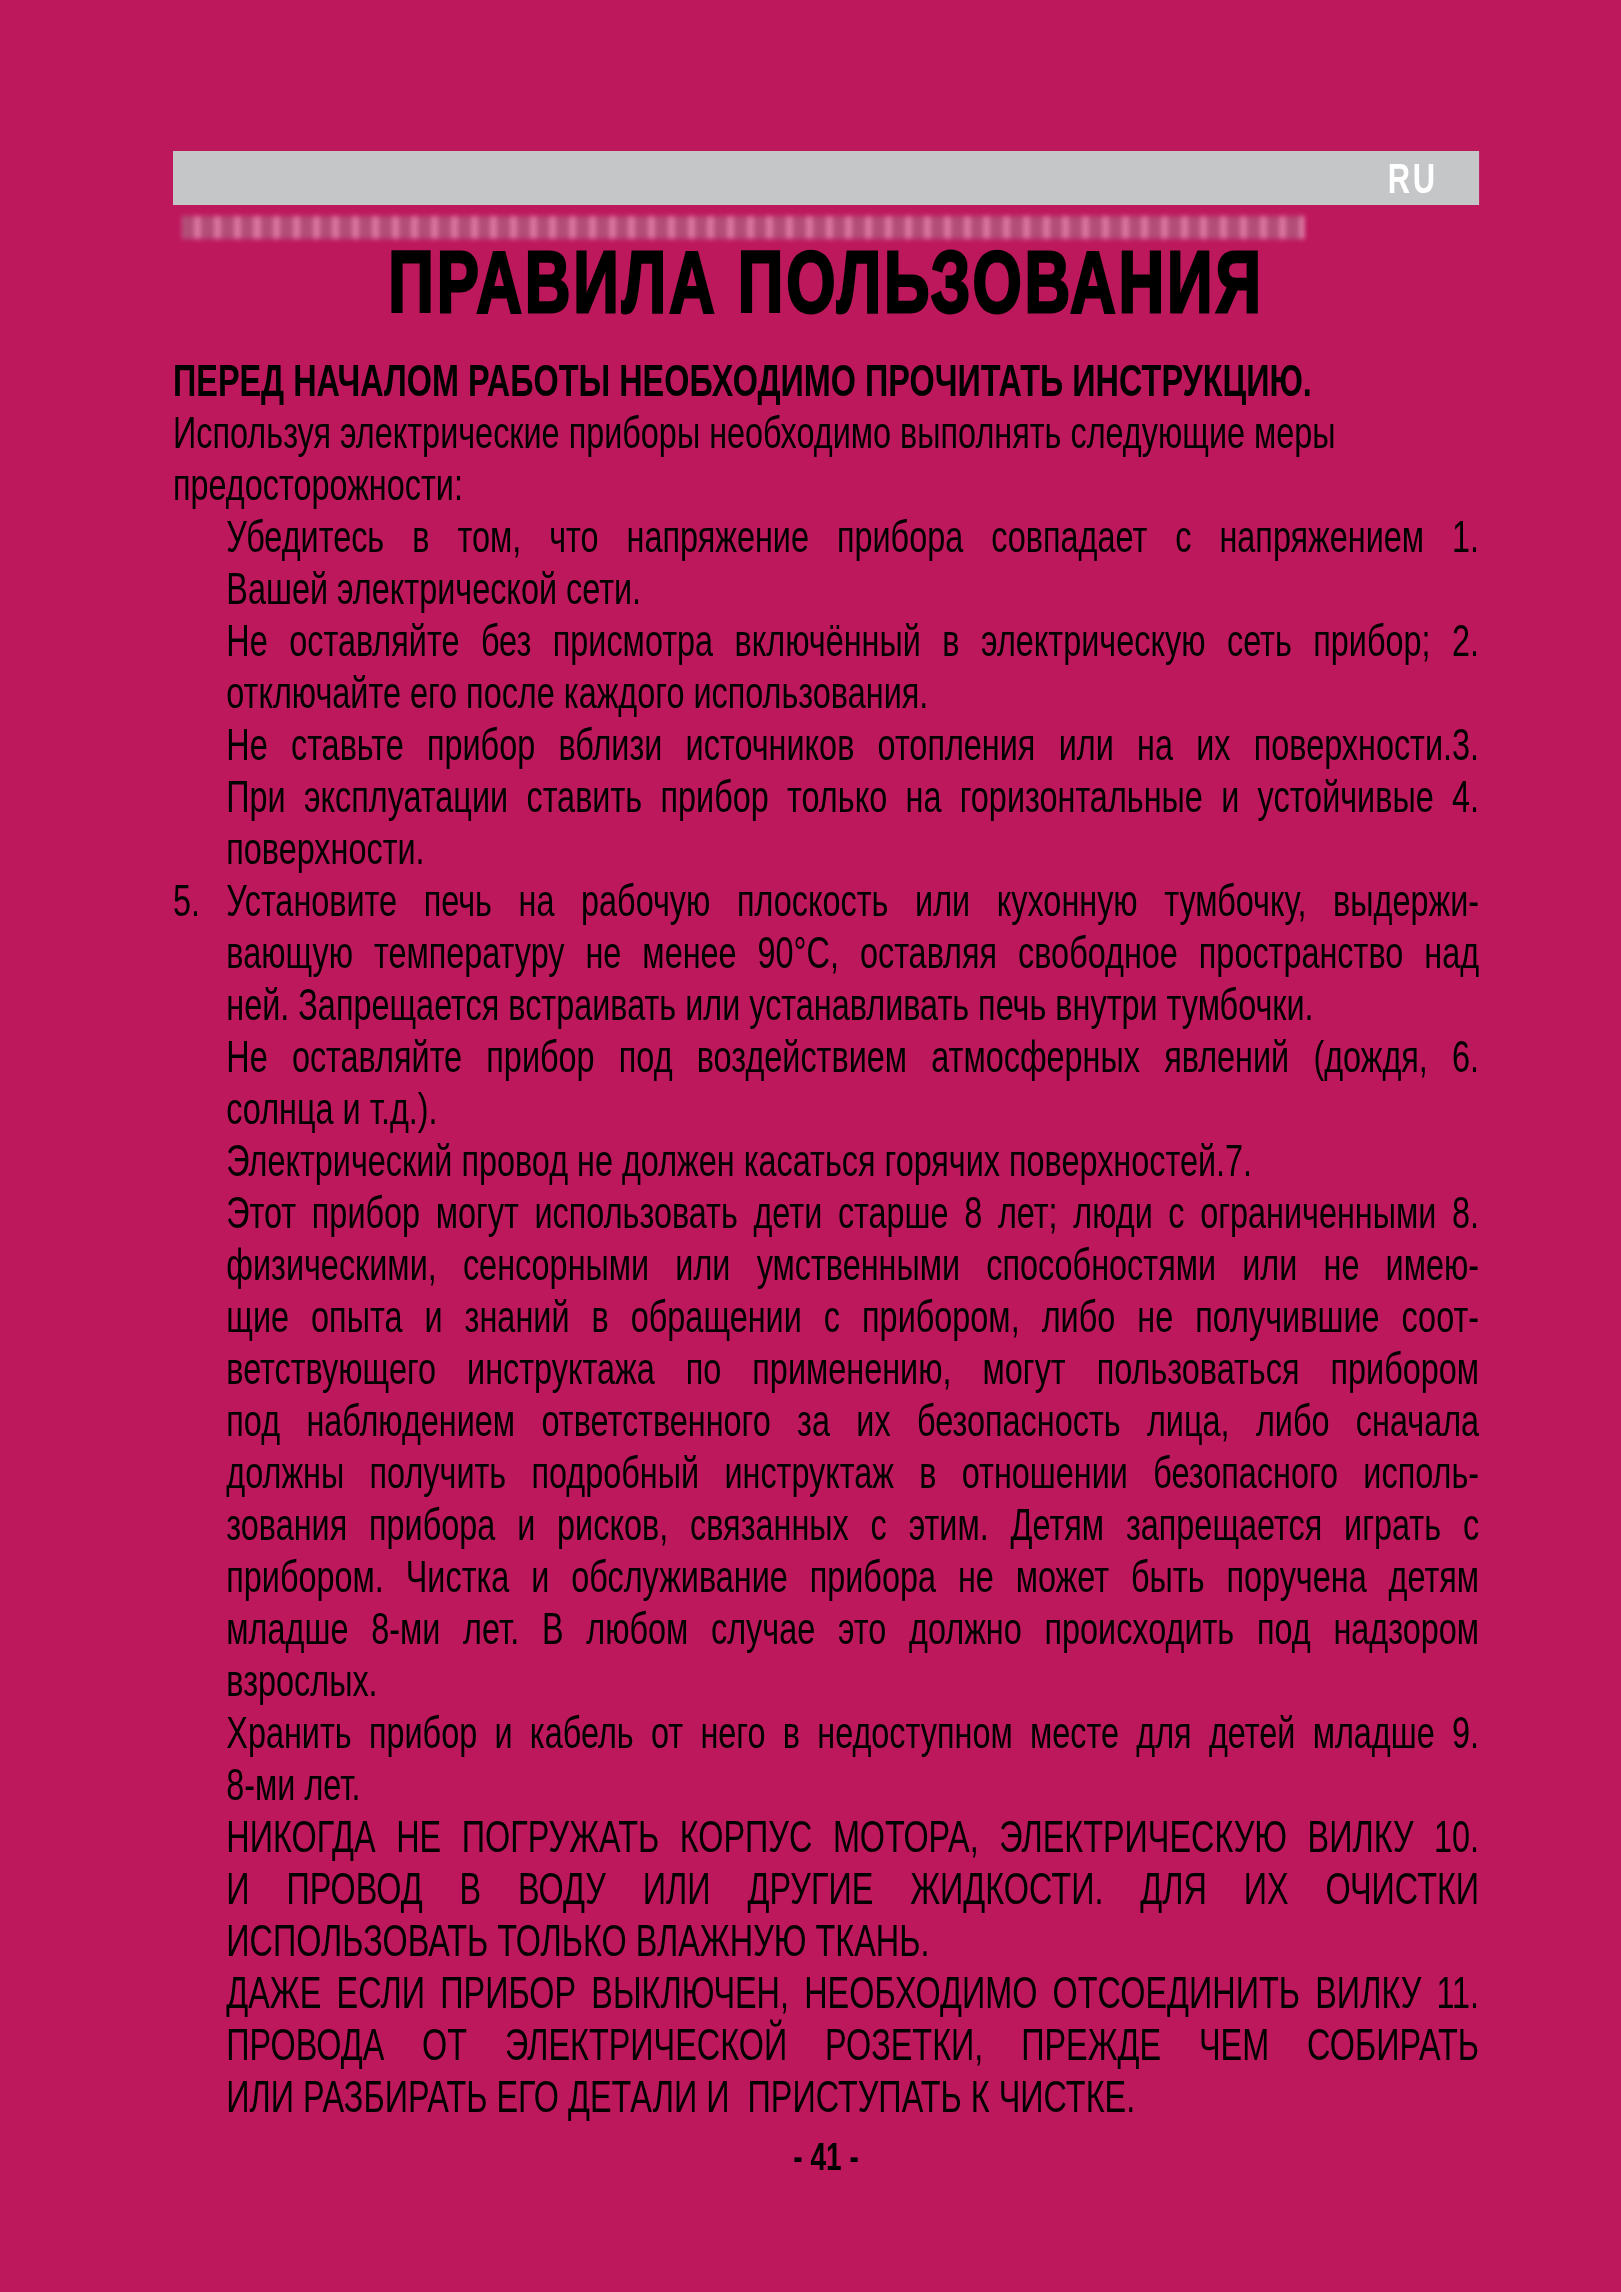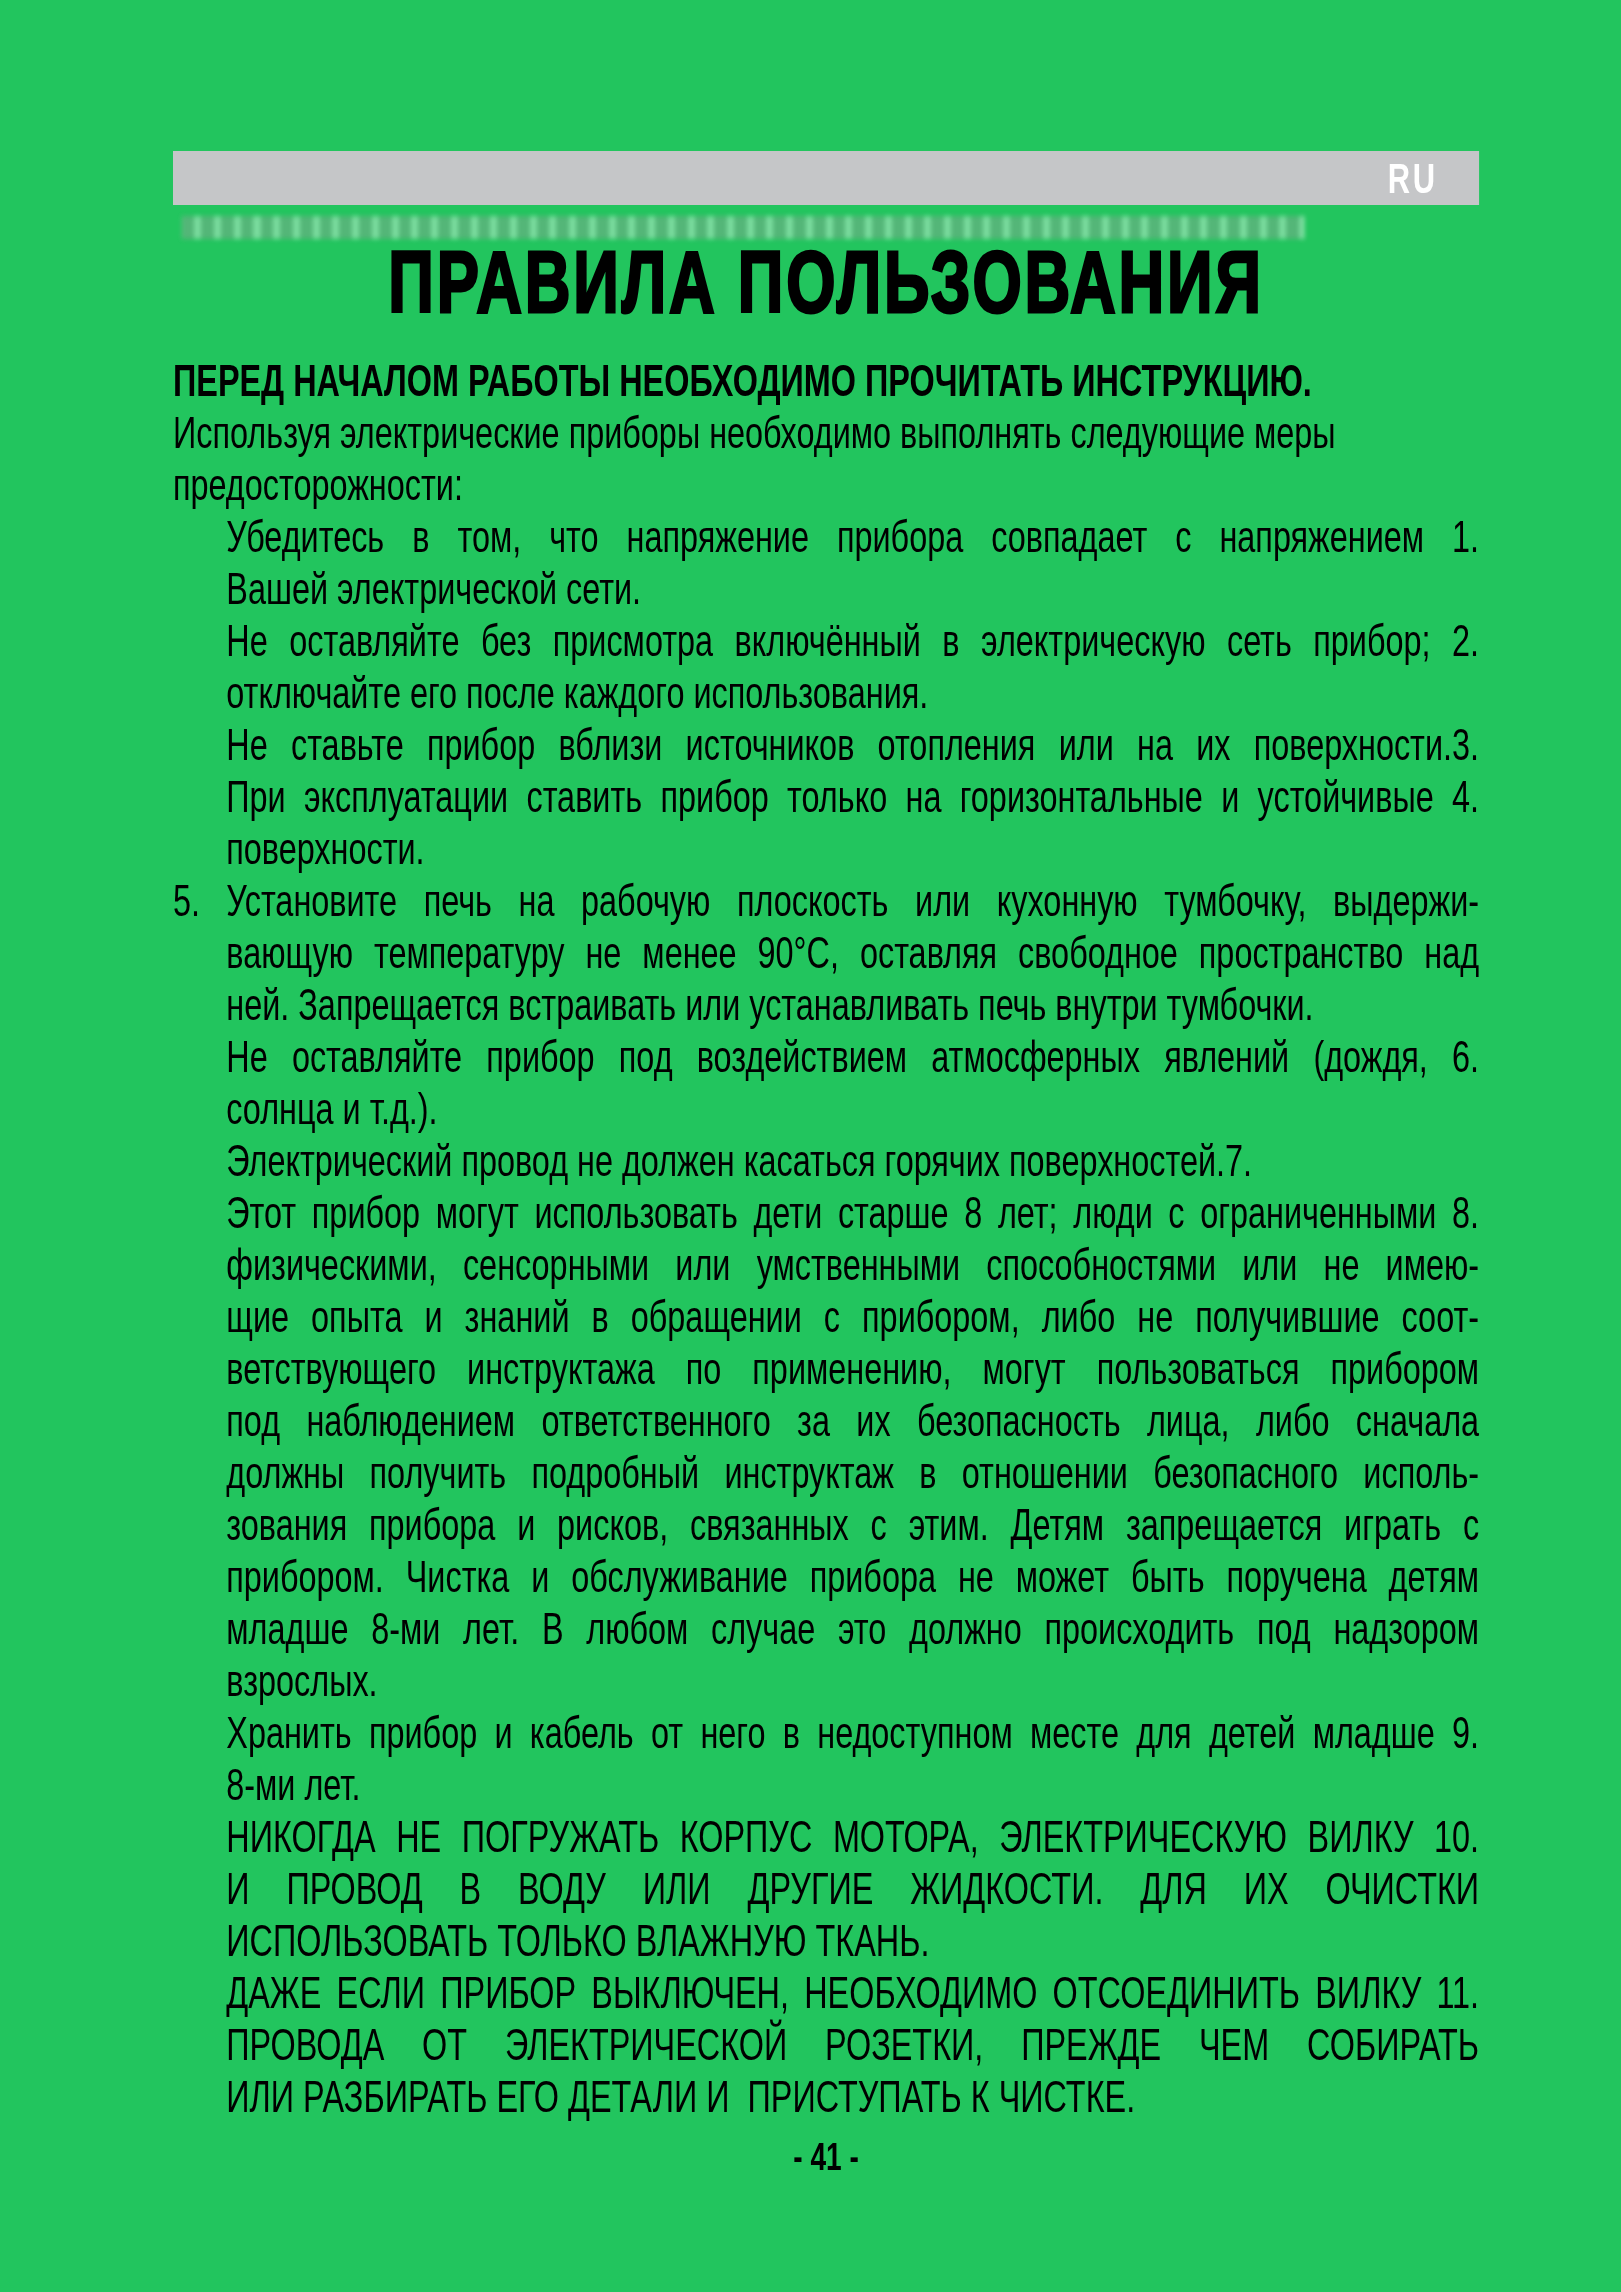--- a/index.html
+++ b/index.html
@@ -1,17 +1,17 @@
 <!DOCTYPE html>
 <html><head>
 <meta charset="utf-8">
 <style>
   html,body { margin:0; padding:0; background:#ffffff; }
   .page {
-    position:relative; width:1621px; height:2293px; background:#22c55e;
+    position:relative; width:1621px; height:2293px; background:#be185d;
     font-family:"Liberation Sans", sans-serif; color:#000; overflow:hidden;
   }
   
   .col {
     position:absolute; left:173px; top:151px; width:1814px;
     transform:scaleX(0.72); transform-origin:top left;
   }
   .rubar {
     height:54px; background:#c5c6c8; display:flex; align-items:center;
     justify-content:flex-end; padding-right:57px; box-sizing:border-box;

